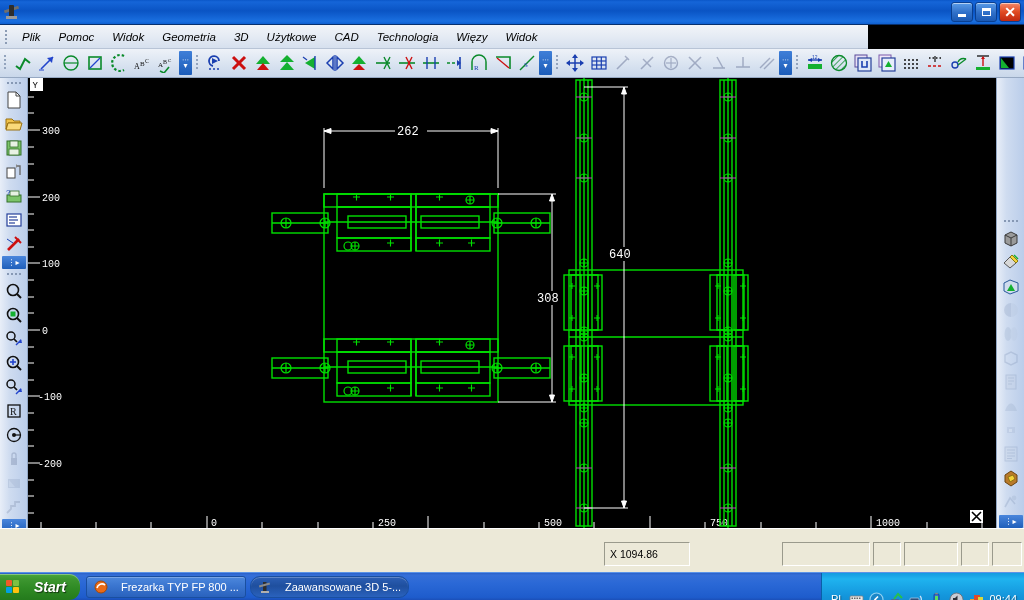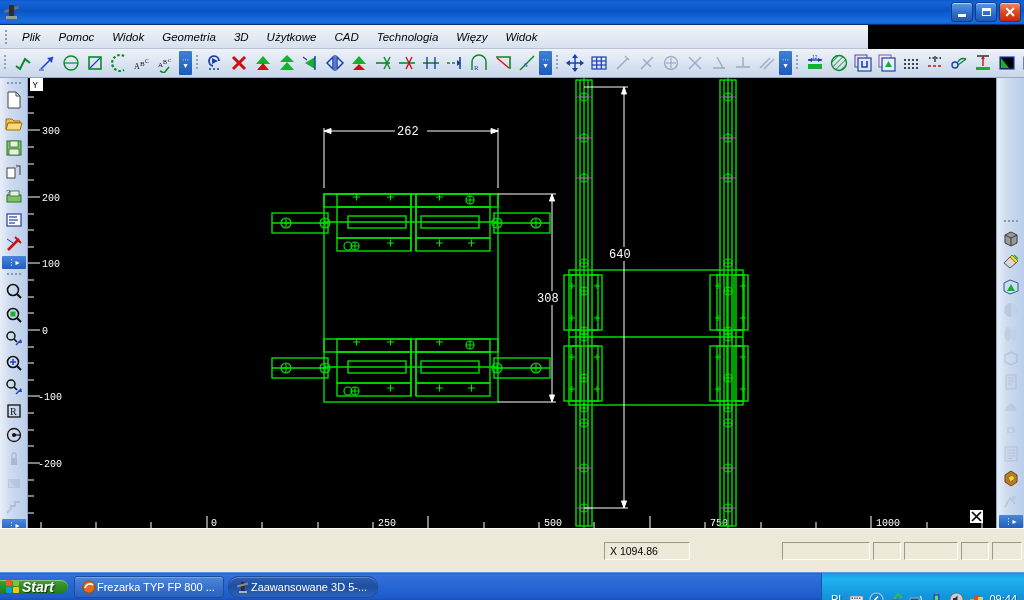--- a/index.html
+++ b/index.html
@@ -124,51 +124,51 @@
   }
   .canvas-wrap svg { display:block; }
 
   
   .statusbar {
     position:absolute; left:0; top:528px; width:1024px; height:44px;
     background:#ece9d8; border-top:1px solid #ffffff;
   }
   .status-fields { position:absolute; right:2px; top:13px; display:flex; gap:3px; }
   .status-cell {
-    height:18px; background:#ece9d8;
+    height:24px; background:#ece9d8;
     border:1px solid; border-color:#9a9a8c #fff #fff #9a9a8c;
     display:flex; align-items:center; padding:8px 5px;
     font-size:10.5px; color:#000; white-space:nowrap;
   }
 
   
   .taskbar {
     position:absolute; left:0; top:572px; width:1024px; height:28px;
     background: linear-gradient(to bottom,#2b61c8 0%,#356fd8 8%, #2a68d6 40%, #1e5ccc 90%, #1b4fb8 100%);
     border-top:1px solid #5a93e8;
     display:flex; align-items:center;
   }
   .start-btn {
-    height:14px; margin:0 6px 0 0; padding:0 14px 0 6px;
+    height:26px; margin:0 6px 0 0; padding:0 14px 0 6px;
     background: linear-gradient(to bottom,#4aa83c 0%,#3d9630 20%,#2f8a24 55%,#247a1c 100%);
     border-radius: 0 11px 11px 0;
-    display:flex; align-items:center; gap:1px;
+    display:flex; align-items:center; gap:13px;
     box-shadow: inset 0 1px 0 rgba(255,255,255,.35);
   }
   .start-flag { width:15px; height:14px; position:relative; flex:none; }
   .sf { position:absolute; width:6px; height:6px; border-radius:1px; }
   .start-txt {
     color:#fff; font-size:14px; font-weight:bold; font-style:italic;
     text-shadow:1px 1px 1px rgba(0,0,0,.6);
   }
   .task-btn {
     height:22px; min-width:150px; max-width:160px; margin-right:4px; padding:0 7px;
     background: linear-gradient(to bottom,#4d88dd,#3a75cf 45%,#2a62bd);
     border:1px solid #1a4fa0; border-radius:3px;
-    display:flex; align-items:center; gap:1px;
+    display:flex; align-items:center; gap:13px;
     color:#fff; font-size:11px; white-space:nowrap; overflow:hidden;
     box-shadow: inset 0 1px 0 rgba(255,255,255,.25);
   }
   .task-btn.active { background: linear-gradient(to bottom,#2c5fb5,#1f4f9e 45%,#2a62bd); border-radius: 10px; }
   .task-ico { width:14px; height:14px; flex:none; }
   .tray {
     position:absolute; right:0; top:0; height:40px;
     background: linear-gradient(to bottom,#139ae0 0%,#1fb3ef 15%,#1497dd 55%,#0f7fc4 100%);
     border-left:1px solid #0a5fa8;
     display:flex; align-items:center; gap:5px; padding:12px 7px 0 9px;

